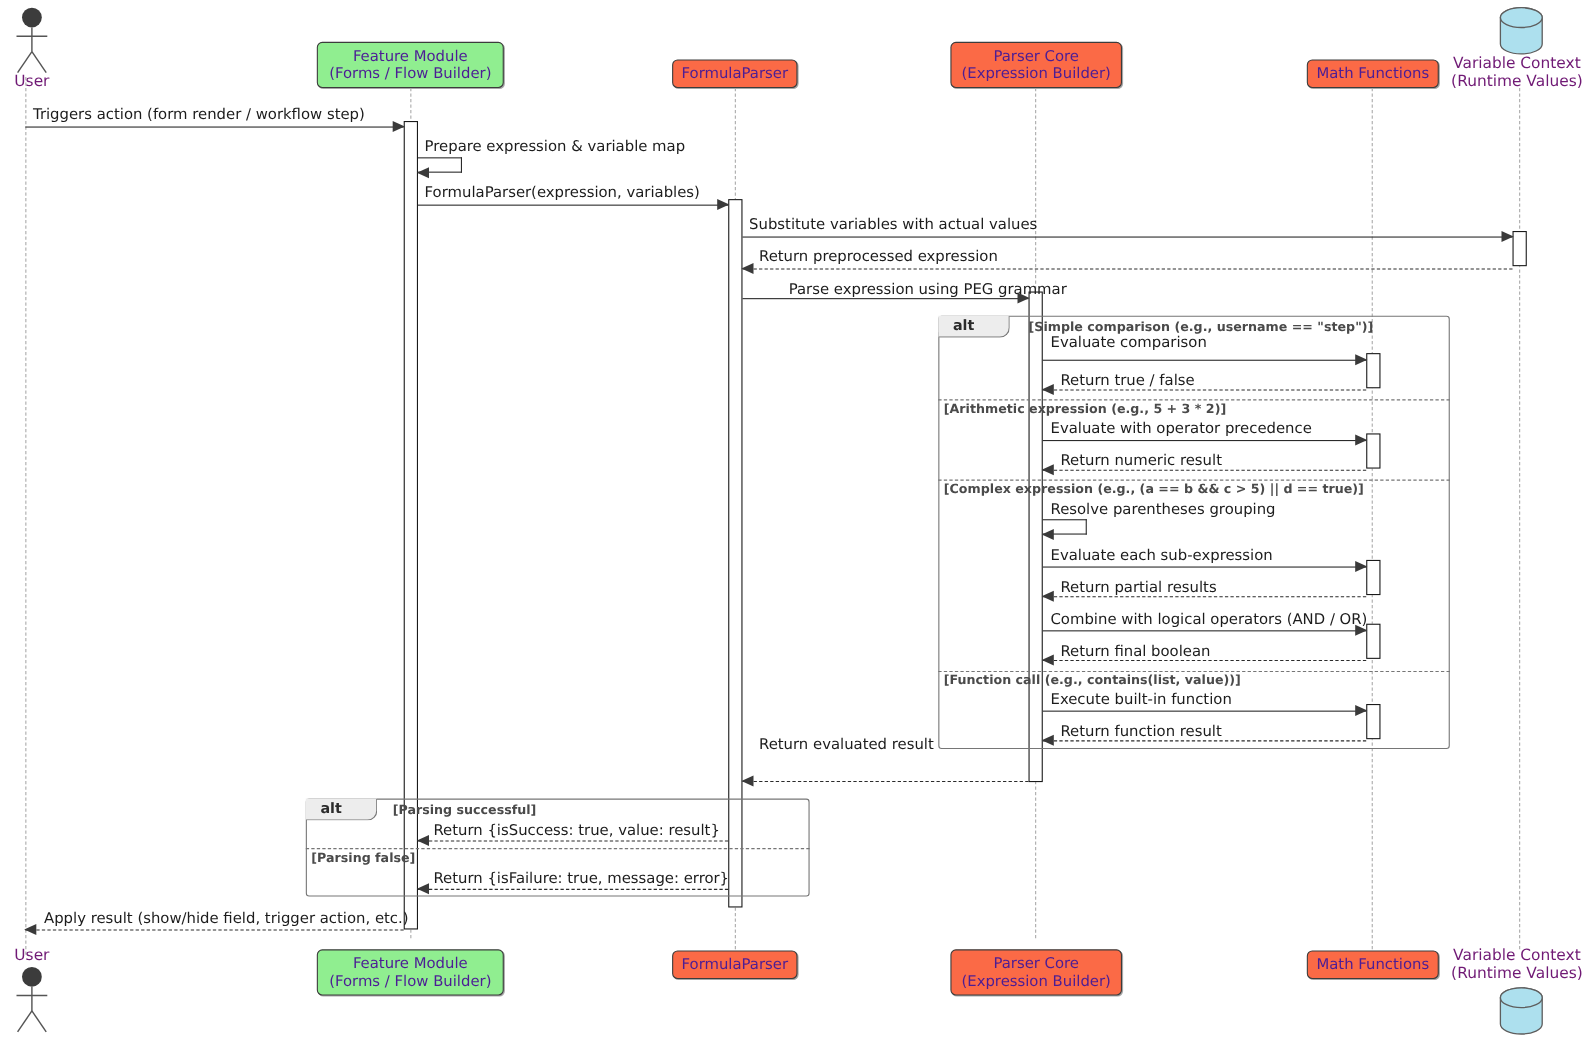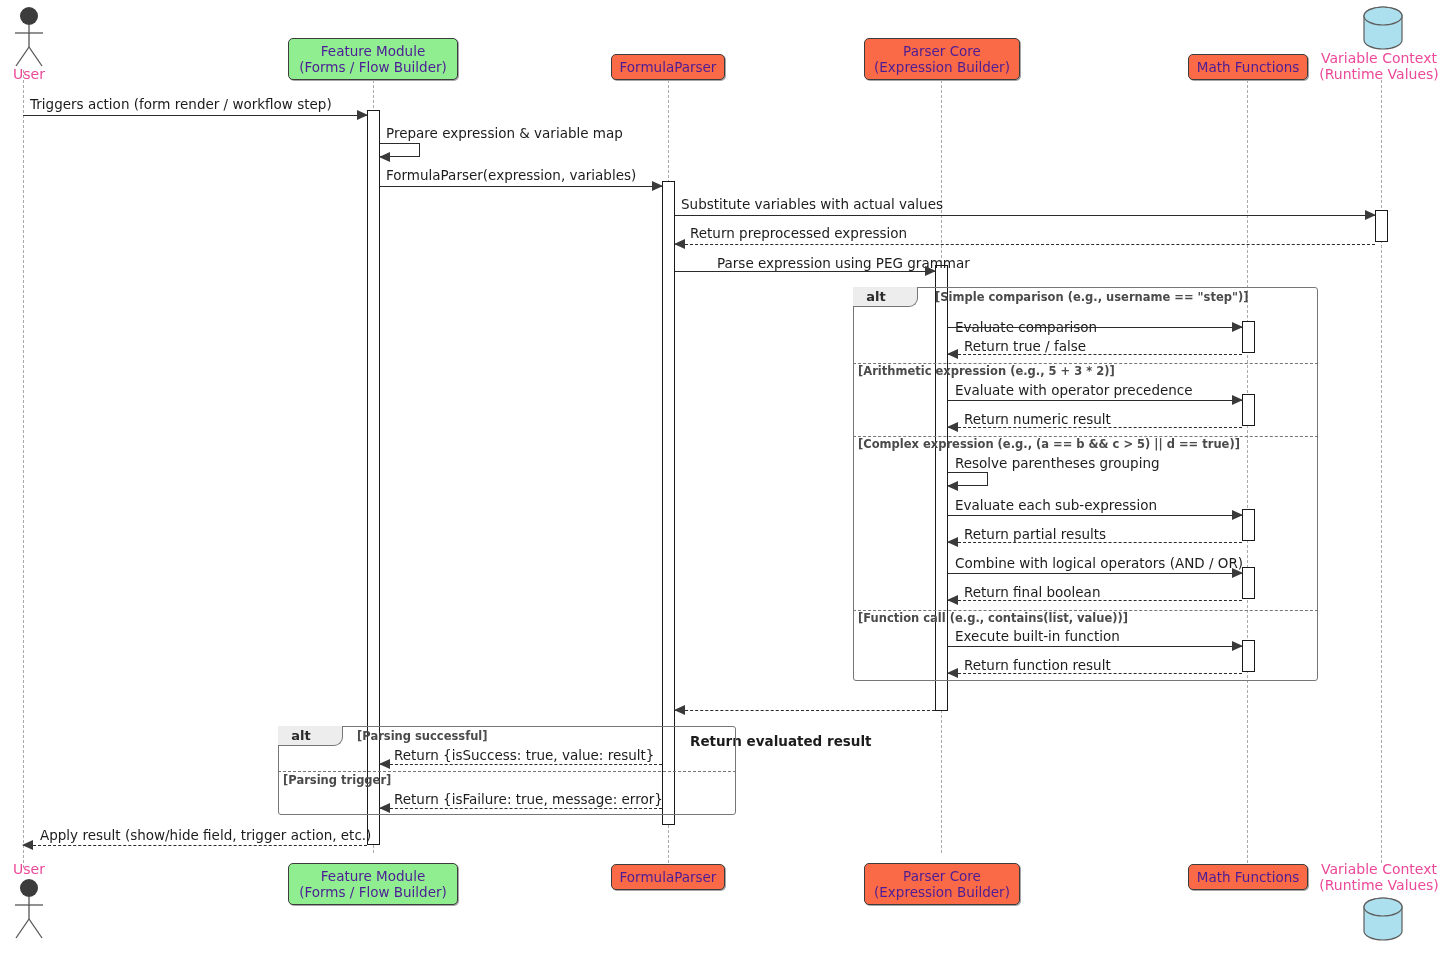--- a/index.html
+++ b/index.html
@@ -12,21 +12,21 @@
     border:1.5px solid #3c3c3c;border-radius:5px;
     color:#4c1d95;font-size:13.5px;line-height:16px;
     display:flex;align-items:center;justify-content:center;
     text-align:center;white-space:pre-line;
     box-shadow:1px 1px 0 rgba(0,0,0,.35);
   }
   .pbox.green{background:#90ee90;}
   .pbox.orange{background:#fb6a46;}
 
   .actor-label{
-    position:absolute;color:#ec4899;font-size:14px;line-height:16px;
+    position:absolute;color:#701a75;font-size:14px;line-height:16px;
     text-align:center;white-space:pre-line;
   }
 
   
   .actor svg{display:block;}
   .dbicon svg{display:block;}
 
   
   .lifeline{
     position:absolute;width:0;border-left:1.5px dashed #aaaaaa;
@@ -172,21 +172,21 @@
   <div class="mlabel" style="left:681px;top:256px;margin-left:36px;">Parse expression using PEG grammar</div>
   <div class="msg" style="left:675px;top:271px;width:260px;">
     <div class="line"></div>
       <div class="head r"></div>
   </div>
 
   <div class="frag" style="left:853px;top:287px;width:465px;height:394px;"></div>
   <div class="fraghdr" style="left:853px;top:287px;width:65px;">alt</div>
   <div class="guard" style="left:935px;top:291px;">[Simple comparison (e.g., username == "step")]</div>
 
-  <div class="mlabel" style="left:955px;top:320px;">Evaluate comparison</div>
+  <div class="mlabel" style="left:955px;top:304px;">Evaluate comparison</div>
   <div class="msg" style="left:948px;top:327px;width:294px;">
     <div class="line"></div>
       <div class="head r"></div>
   </div>
 
   <div class="mlabel" style="left:964px;top:339px;">Return true / false</div>
   <div class="msg dashed" style="left:948px;top:354px;width:294px;">
     <div class="line"></div>
       <div class="head l"></div>
   </div>
@@ -246,38 +246,38 @@
     <div class="line"></div>
       <div class="head r"></div>
   </div>
 
   <div class="mlabel" style="left:964px;top:658px;text-align:right;">Return function result</div>
   <div class="msg dashed" style="left:948px;top:673px;width:294px;">
     <div class="line"></div>
       <div class="head l"></div>
   </div>
 
-  <div class="mlabel" style="left:690px;top:734px;font-weight:bold;">Return evaluated result</div>
+  <div class="mlabel" style="left:690px;top:670px;">Return evaluated result</div>
   <div class="msg dashed" style="left:675px;top:710px;width:260px;">
     <div class="line"></div>
       <div class="head l"></div>
   </div>
 
   <div class="frag" style="left:278px;top:726px;width:458px;height:89px;"></div>
   <div class="fraghdr" style="left:278px;top:726px;width:65px;">alt</div>
   <div class="guard" style="left:357px;top:730px;">[Parsing successful]</div>
 
   <div class="mlabel" style="left:394px;top:748px;">Return {isSuccess: true, value: result}</div>
   <div class="msg dashed" style="left:380px;top:764px;width:282px;">
     <div class="line"></div>
       <div class="head l"></div>
   </div>
 
   <div class="fragdiv" style="left:278px;top:771px;width:458px;"></div>
-  <div class="guard" style="left:283px;top:774px;">[Parsing trigger]</div>
+  <div class="guard" style="left:283px;top:774px;">[Parsing false]</div>
 
   <div class="mlabel" style="left:394px;top:792px;text-align:center;">Return {isFailure: true, message: error}</div>
   <div class="msg dashed" style="left:380px;top:808px;width:282px;">
     <div class="line"></div>
       <div class="head l"></div>
   </div>
 
   <div class="mlabel" style="left:40px;top:828px;">Apply result (show/hide field, trigger action, etc.)</div>
   <div class="msg dashed" style="left:23px;top:845px;width:344px;">
     <div class="line"></div>

